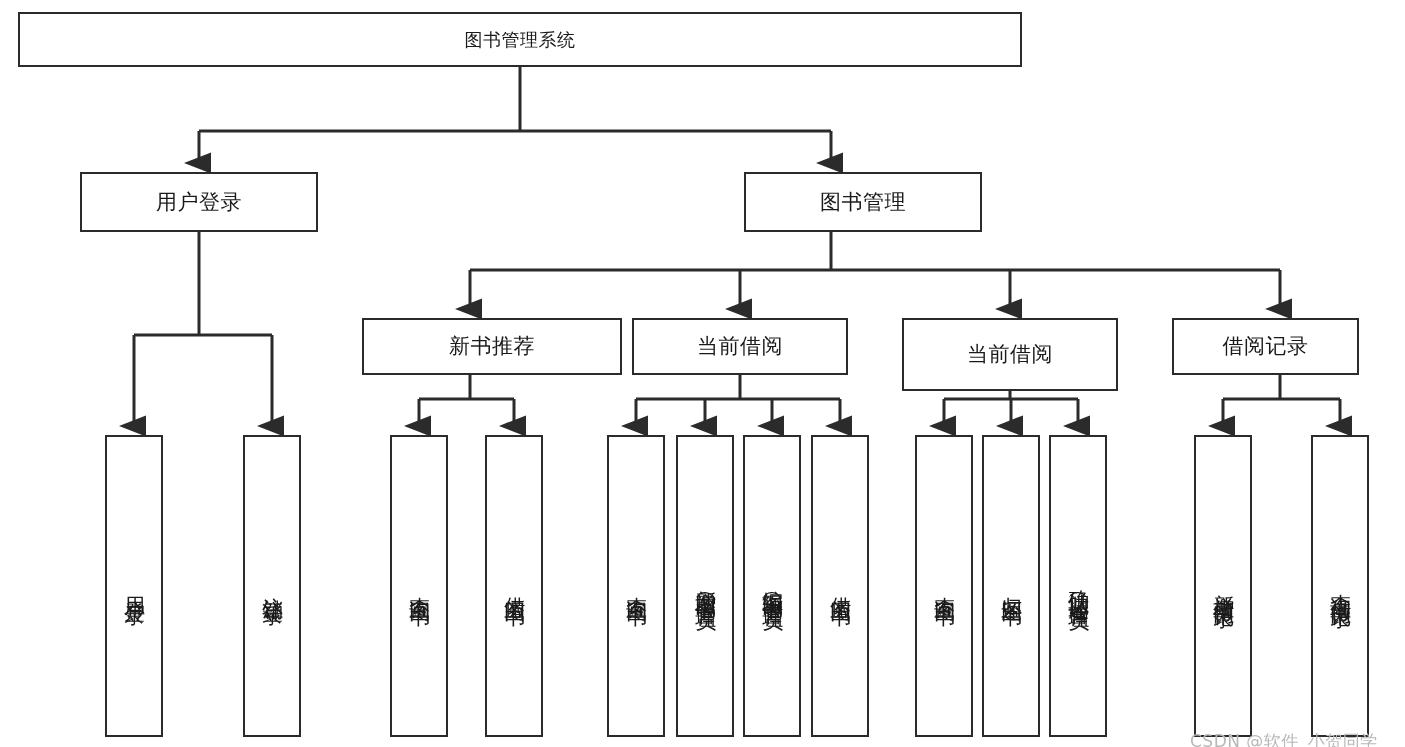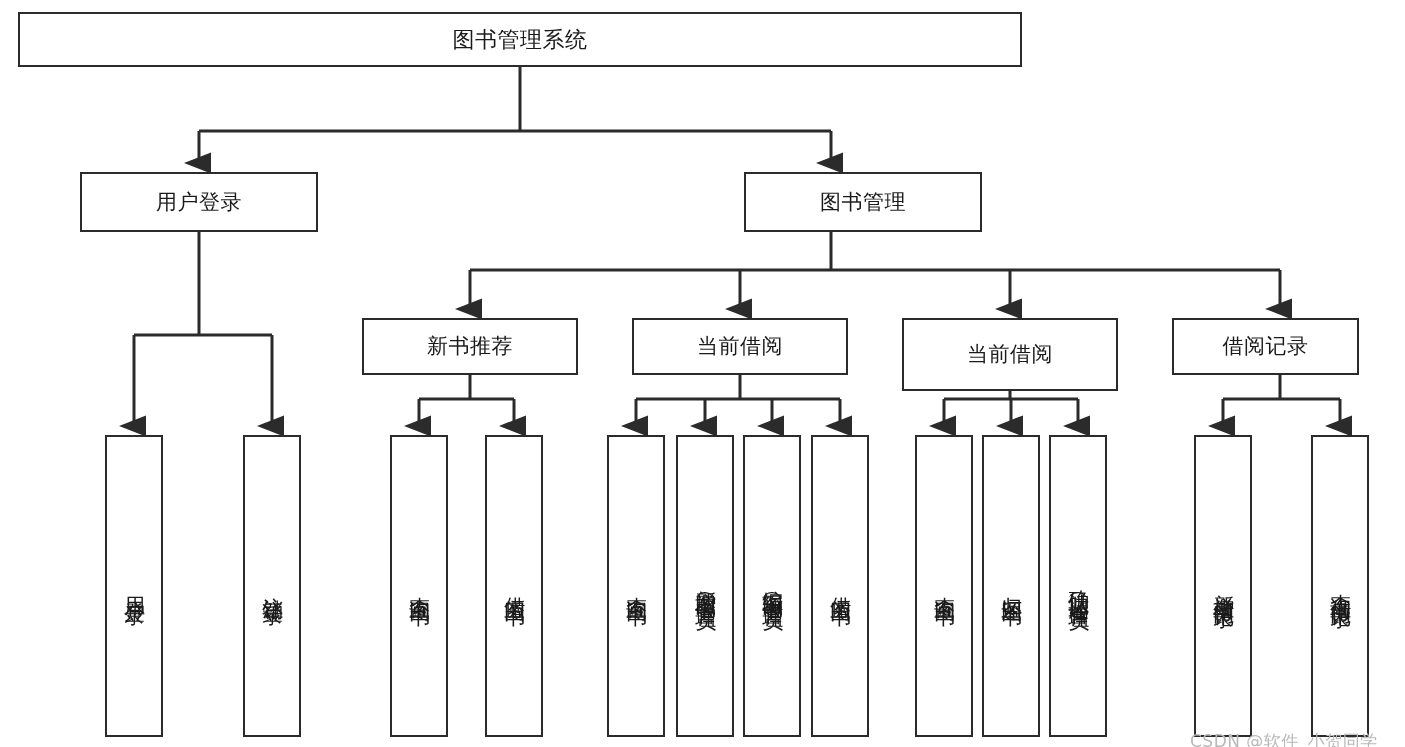--- a/index.html
+++ b/index.html
@@ -38,21 +38,21 @@
   .node .label {
     display: block;
     text-align: center;
     line-height: 1.18;
   }
   .node.horiz .label {
     font-size: 21px;
     letter-spacing: 0.5px;
   }
   .node.root .label {
-    font-size: 22px;
+    font-size: 18px;
     letter-spacing: 0.5px;
   }
   .node.vert {
     align-items: center;
     justify-content: center;
   }
   .node.vert .label {
     writing-mode: vertical-rl;
     text-orientation: upright;
     font-size: 21px;
@@ -129,21 +129,21 @@
     <span class="label">图书管理系统</span>
   </div>
 
   <div class="node horiz" style="left:80px; top:172px; width:238px; height:60px;">
     <span class="label">用户登录</span>
   </div>
   <div class="node horiz" style="left:712px; top:172px; width:238px; height:60px;margin-left:32px;">
     <span class="label">图书管理</span>
   </div>
 
-  <div class="node horiz" style="left:362px; top:318px; width:216px; height:57px;">
+  <div class="node horiz" style="left:362px; top:318px; width:260px; height:57px;">
     <span class="label">新书推荐</span>
   </div>
   <div class="node horiz" style="left:632px; top:318px; width:216px; height:57px;">
     <span class="label">当前借阅</span>
   </div>
   <div class="node horiz" style="left:902px; top:318px; width:216px; height:73px;">
     <span class="label">当前借阅</span>
   </div>
   <div class="node horiz" style="left:1172px; top:318px; width:187px; height:57px;">
     <span class="label">借阅记录</span>

